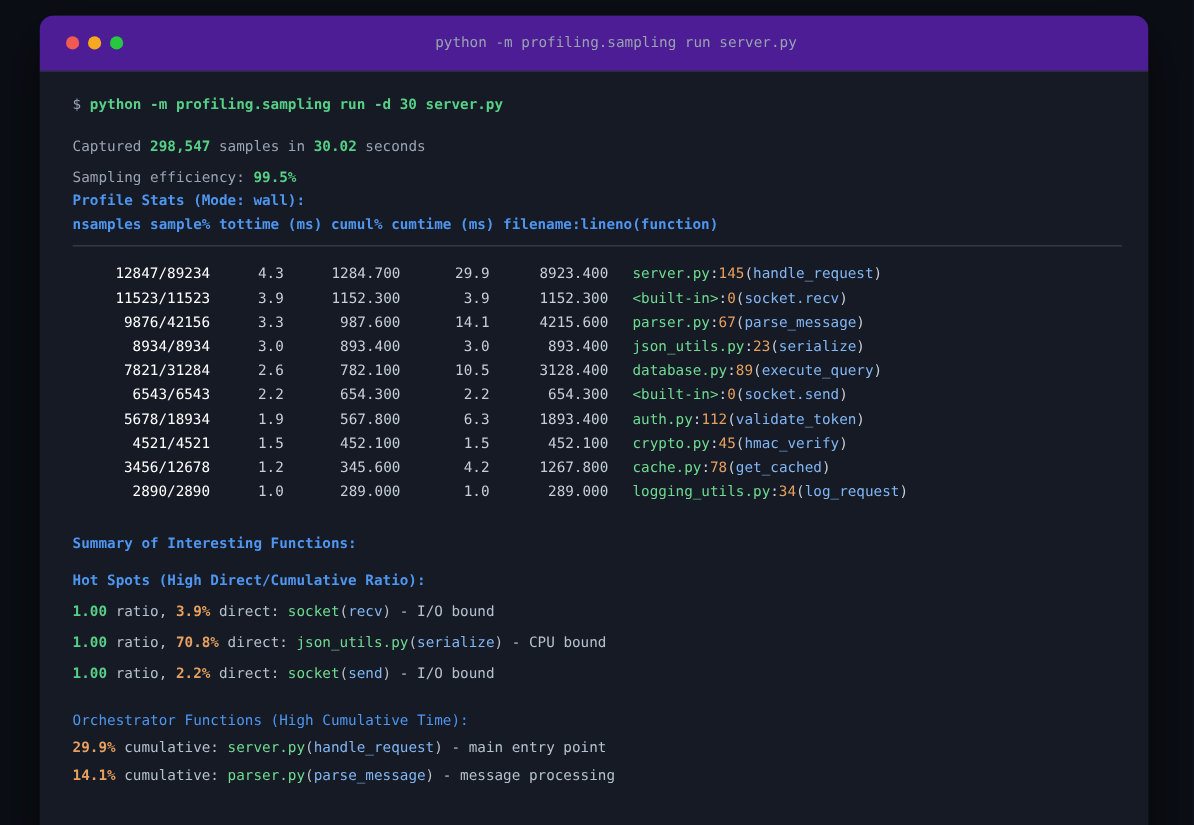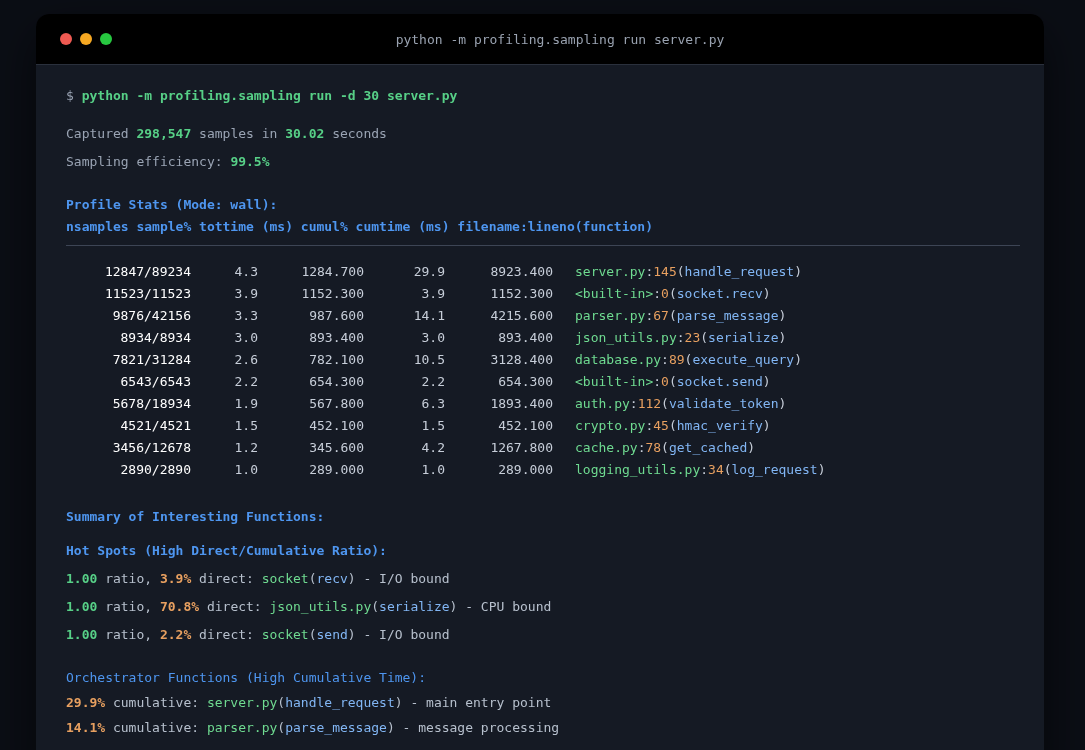--- a/index.html
+++ b/index.html
@@ -13,21 +13,21 @@
     position: absolute;
     left: 36px; top: 14px;
     width: 1008px; height: 762px;
     background: #151a24;
     border-radius: 13px;
     box-shadow: 0 18px 48px rgba(0,0,0,0.55);
     overflow: hidden;
   }
   .titlebar {
     height: 51px;
-    background: #000000;
+    background: #4c1d95;
     border-bottom: 1px solid #2a303c;
     display: flex;
     align-items: center;
     padding: 0 24px;
   }
   .traffic-lights { display: flex; gap: 8px; width: 64px; flex: none; }
   .dot { width: 12px; height: 12px; border-radius: 50%; display: inline-block; }
   .dot.red { background: #ef5a52; }
   .dot.yellow { background: #f6a822; }
   .dot.green { background: #27c840; }
@@ -47,21 +47,21 @@
   .lt   { color: #c7ced9; }
   .grn  { color: #57d087; }
   .grn2 { color: #6fdb91; }
   .org  { color: #e8a060; }
   .blu  { color: #4e96f0; }
   .fblu { color: #82b6f4; }
   .b    { font-weight: bold; }
 
   .cmd-line   { margin-bottom: 18px; }
   .info-line  { margin-bottom: 8px; }
-  .eff-line   { margin-bottom: 22px; }
+  .eff-line   { }
   .ptitle     { line-height: 22px; height: 22px; font-weight: bold; }
   .pheader    { line-height: 22px; height: 22px; font-weight: bold; margin-bottom: 7px; }
   .rule       { border: none; border-top: 1px solid #3d4555; height: 0; width: 954px; }
   .ptable     { margin-top: 15px; }
   .trow       { display: flex; white-space: pre; font-size: 13px; line-height: 22px; height: 22px; }
   .c1 { width: 125px; text-align: right; color: #ffffff; }
   .c2 { width: 67px;  text-align: right; color: #c7ced9; }
   .c3 { width: 106px; text-align: right; color: #c7ced9; }
   .c4 { width: 81px;  text-align: right; color: #c7ced9; }
   .c5 { width: 108px; text-align: right; color: #c7ced9; }

